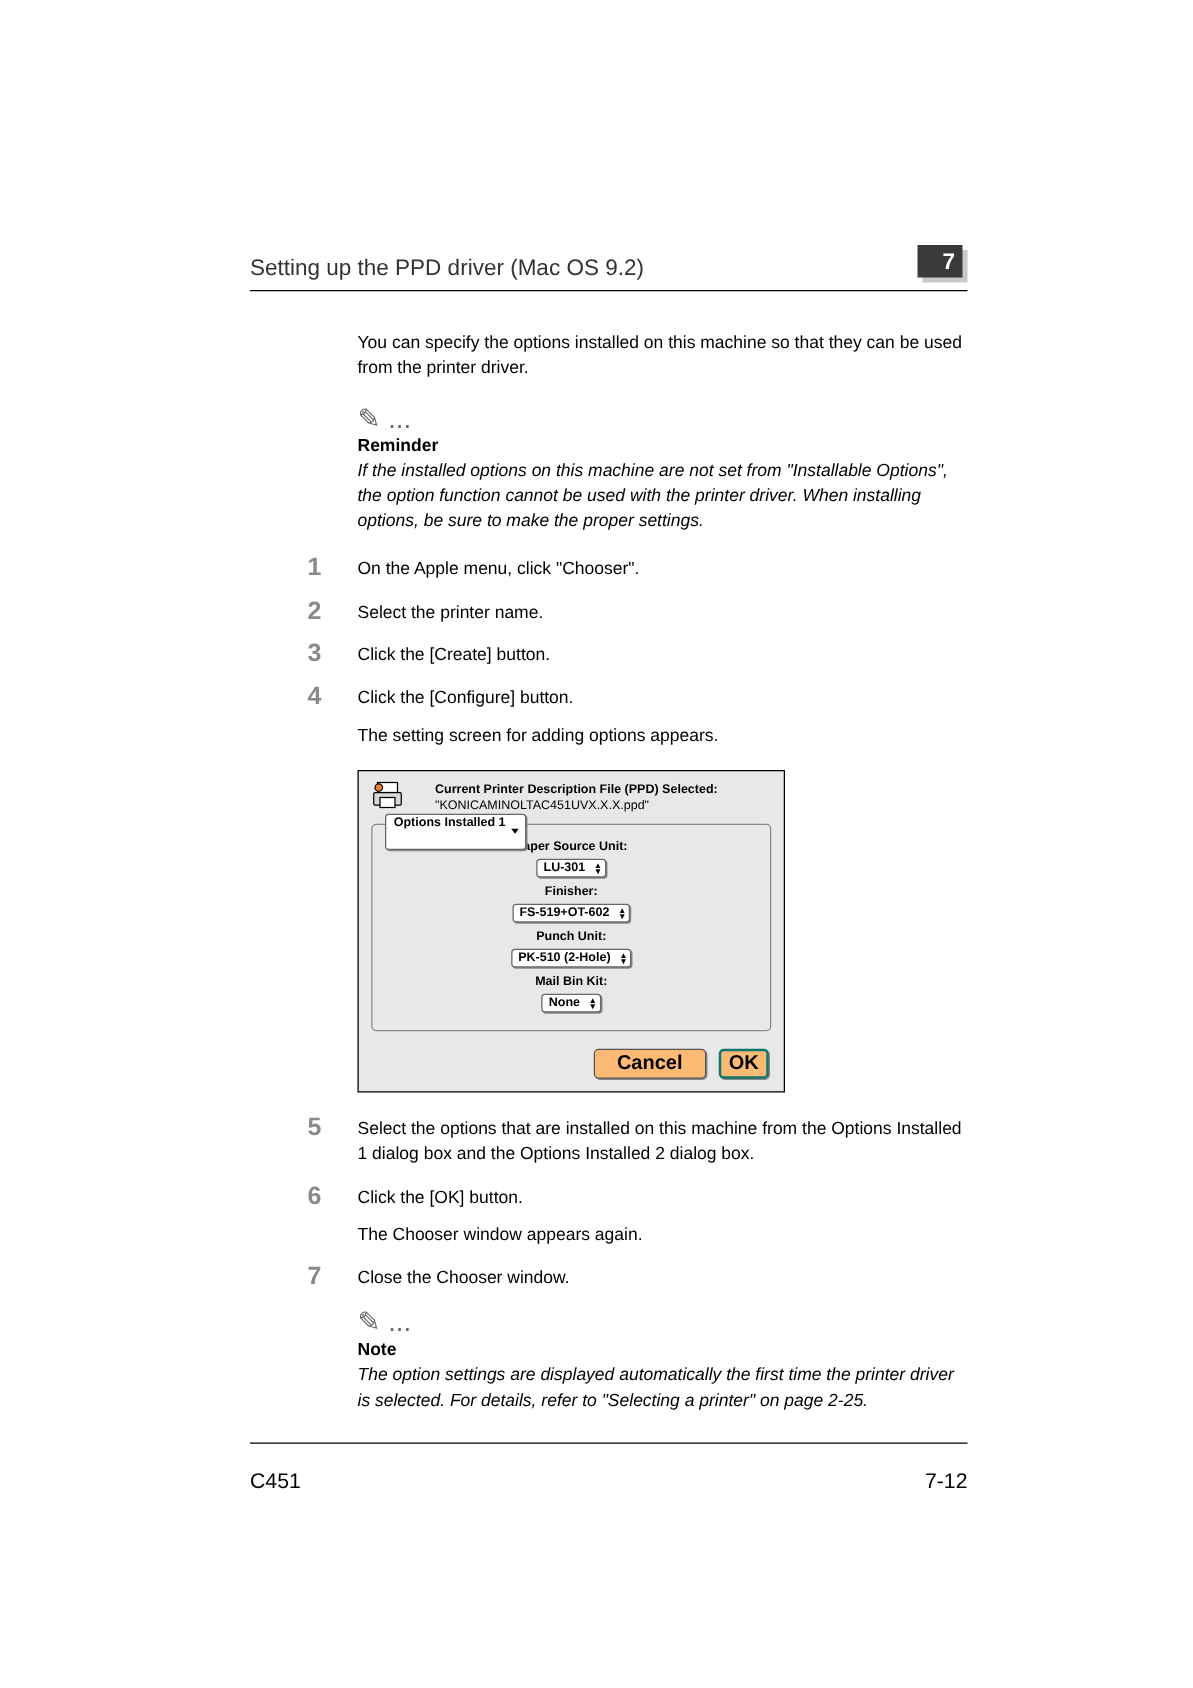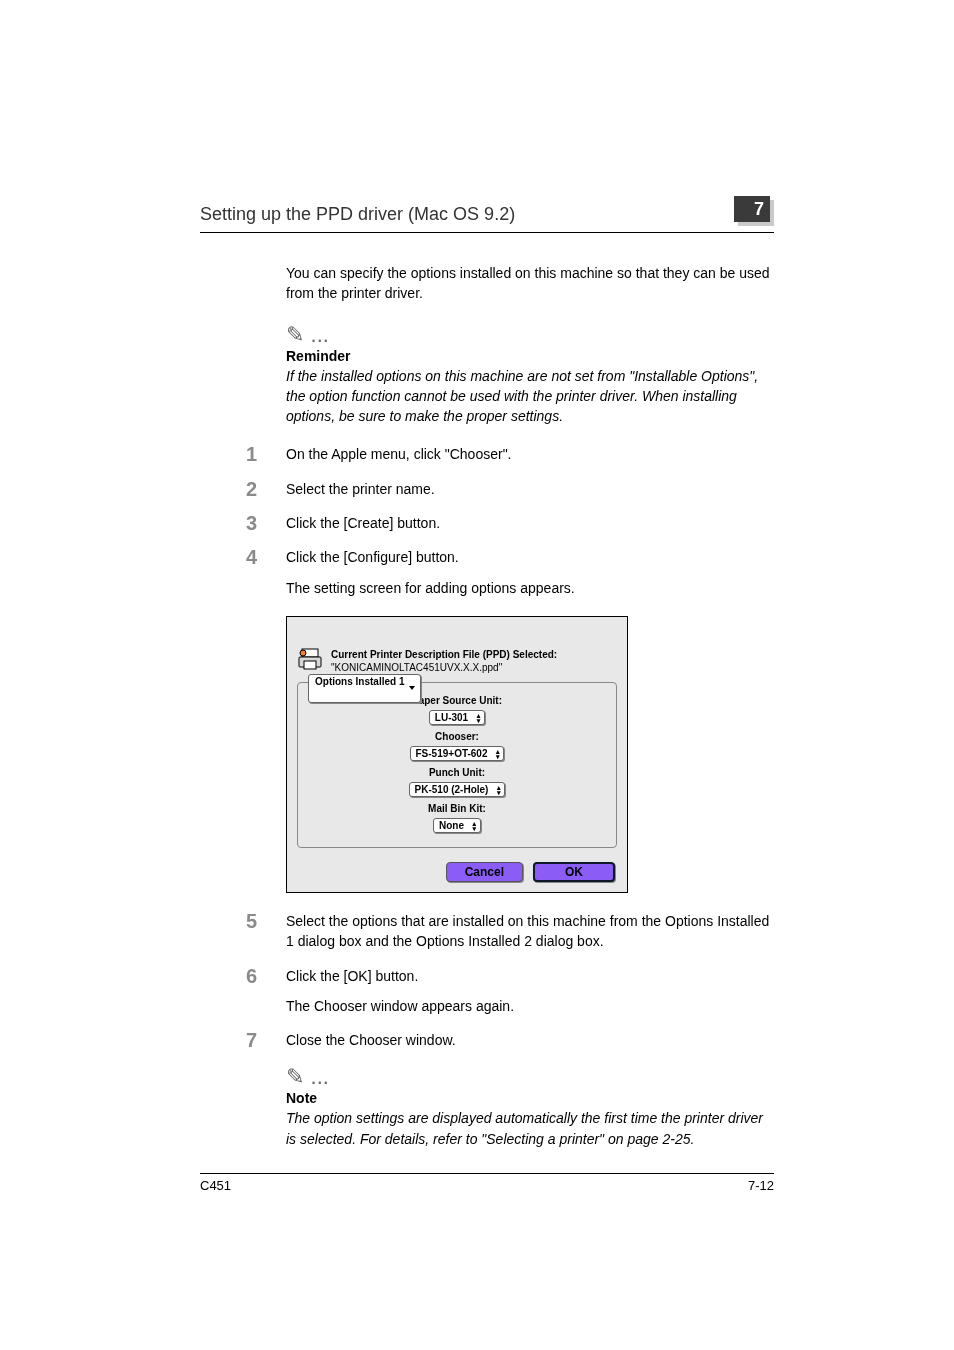--- a/index.html
+++ b/index.html
@@ -127,23 +127,22 @@
     width: 340px;
     margin: 18px 0 18px 86px;
     border: 1px solid #000;
     background: #e8e8e8;
     font-family: "Geneva","Tahoma",sans-serif;
     font-size: 10px;
   }
   .dlg-head {
     display: flex;
     align-items: flex-start;
-    gap: 8px;
+    gap: 25px;
     padding: 8px 10px 4px 10px;
-    margin-top: 23px;
   }
   .dlg-icon {
     width: 26px;
     height: 22px;
     flex-shrink: 0;
   }
   .dlg-icon svg { display:block; }
   .dlg-head-text { font-weight: bold; line-height: 1.3; }
   .dlg-head-sub { font-weight: normal; }
   .dlg-group {
@@ -206,40 +205,40 @@
     font-size: 7px;
     line-height: 5px;
   }
   .dlg-btns {
     display: flex;
     justify-content: flex-end;
     gap: 10px;
     padding: 6px 12px 10px 12px;
   }
   .dlg-btn {
-    background: #8b5cf6;
+    background: #fdba74;
     border: 1px solid #555;
     border-radius: 4px;
     padding: 2px 18px;
-    font-size: 12px;
+    font-size: 16px;
     font-weight: bold;
     box-shadow: 1px 1px 0 #888;
   }
   .dlg-btn.primary {
-    border: 2px solid #0f172a;
-    padding: 1px 30px;
+    border: 2px solid #0f766e;
+    padding: 1px 6px;
   }
 
   .footer {
     border-top: 1px solid #000;
     margin-top: 24px;
-    padding-top: 4px;
+    padding-top: 20px;
     display: flex;
     justify-content: space-between;
-    font-size: 13px;
+    font-size: 17px;
   }
 </style>
 </head>
 <body>
 
 <div class="page">
 
   <div class="header-row">
     <div class="header-text">Setting up the PPD driver (Mac OS 9.2)</div>
     <div class="header-badge">
@@ -283,21 +282,21 @@
         <div class="dlg-head-sub">"KONICAMINOLTAC451UVX.X.X.ppd"</div>
       </div>
     </div>
     <div class="dlg-group">
       <div class="dlg-group-label">Options Installed 1</div>
       <div class="dlg-row">
         <span>Paper Source Unit:</span>
         <span class="dlg-select"><span>LU-301</span><span class="arrows">▴<br>▾</span></span>
       </div>
       <div class="dlg-row">
-        <span>Chooser:</span>
+        <span>Finisher:</span>
         <span class="dlg-select"><span>FS-519+OT-602</span><span class="arrows">▴<br>▾</span></span>
       </div>
       <div class="dlg-row">
         <span>Punch Unit:</span>
         <span class="dlg-select"><span>PK-510 (2-Hole)</span><span class="arrows">▴<br>▾</span></span>
       </div>
       <div class="dlg-row">
         <span>Mail Bin Kit:</span>
         <span class="dlg-select"><span>None</span><span class="arrows">▴<br>▾</span></span>
       </div>

